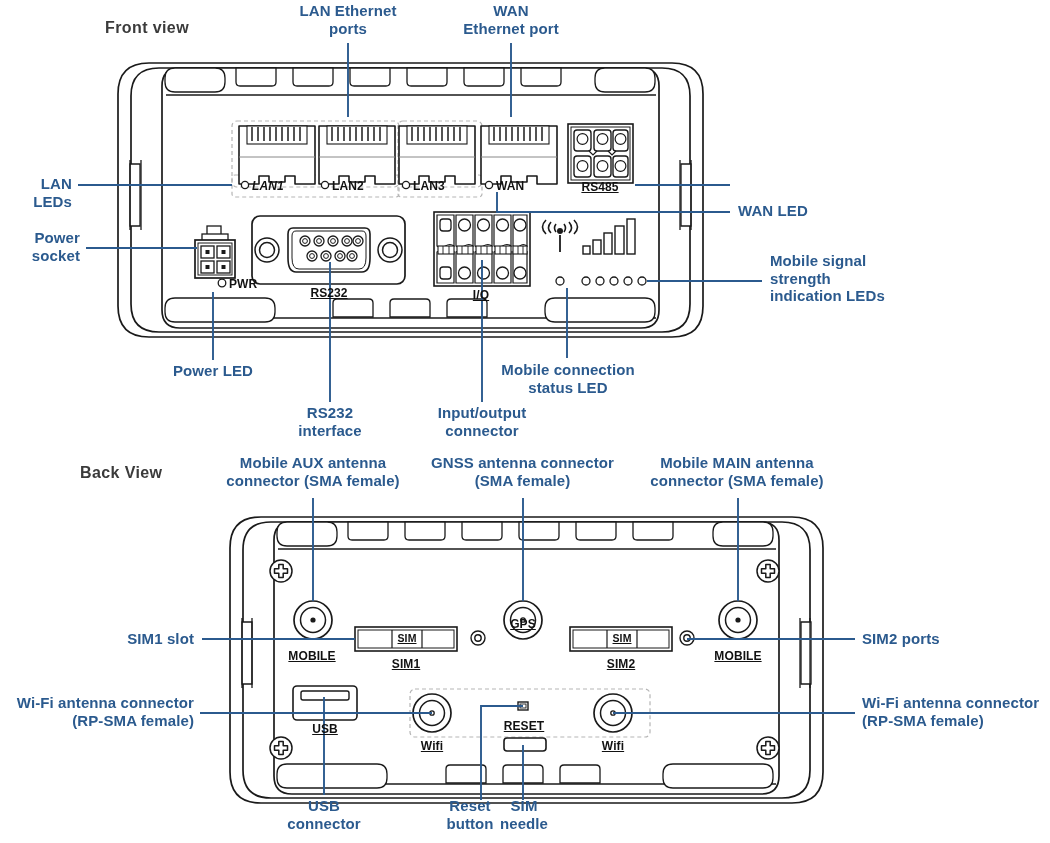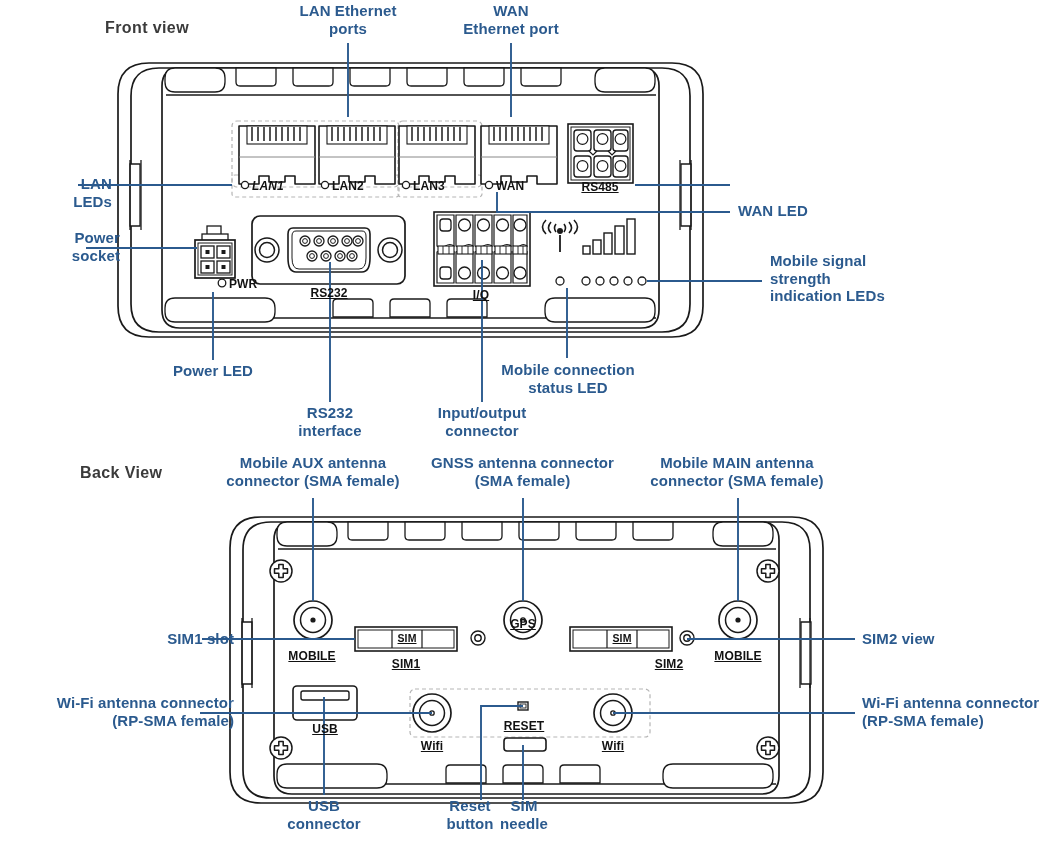--- a/index.html
+++ b/index.html
@@ -13,21 +13,21 @@
   .callout{
     position:absolute;
     color:#2b5a8e;
     font-size:15px;
     font-weight:700;
     line-height:1.18;
     letter-spacing:0.1px;
     white-space:pre-line;
   }
   .callout.c{text-align:center;}
-  .callout.r{text-align:right;padding-left:40px;}
+  .callout.r{text-align:right;}
   .callout.l{text-align:left;}
   .viewtitle{
     position:absolute;
     color:#3b3b3b;
     font-size:16px;
     font-weight:700;
     letter-spacing:0.4px;
     white-space:nowrap;
   }
   .devlabel{
@@ -458,21 +458,21 @@
 connector (SMA female)</div>
 
   <div class="callout c" style="left:415px;top:454px;width:215px;">GNSS antenna connector
 (SMA female)</div>
 
   <div class="callout c" style="left:642px;top:454px;width:190px;">Mobile MAIN antenna
 connector (SMA female)</div>
 
   <div class="callout r" style="left:0px;top:630px;width:194px;">SIM1 slot</div>
 
-  <div class="callout l" style="left:862px;top:630px;width:180px;">SIM2 view</div>
+  <div class="callout l" style="left:862px;top:630px;width:180px;">SIM2 ports</div>
 
   <div class="callout r" style="left:0px;top:694px;width:194px;">Wi-Fi antenna connector
 (RP-SMA female)</div>
 
   <div class="callout l" style="left:862px;top:694px;width:200px;">Wi-Fi antenna connector
 (RP-SMA female)</div>
 
   <div class="callout c" style="left:254px;top:797px;width:140px;">USB
 connector</div>
 
@@ -480,20 +480,20 @@
 button</div>
 
   <div class="callout c" style="left:488px;top:797px;width:72px;">SIM
 needle</div>
 
   <div class="devlabel c" style="left:312px;top:649px;">MOBILE</div>
   <div class="devlabel c" style="left:738px;top:649px;">MOBILE</div>
   <div class="devlabel c sm" style="left:407px;top:632px;">SIM</div>
   <div class="devlabel c sm" style="left:622px;top:632px;">SIM</div>
   <div class="devlabel c" style="left:406px;top:657px;">SIM1</div>
-  <div class="devlabel c" style="left:621px;top:657px;margin-left:48px;">SIM2</div>
+  <div class="devlabel c" style="left:621px;top:657px;">SIM2</div>
   <div class="devlabel c" style="left:523px;top:617px;">GPS</div>
   <div class="devlabel c" style="left:325px;top:722px;">USB</div>
   <div class="devlabel c" style="left:432px;top:739px;">Wifi</div>
   <div class="devlabel c" style="left:613px;top:739px;">Wifi</div>
   <div class="devlabel c" style="left:524px;top:719px;">RESET</div>
 
 </div>
 
 </body></html>

